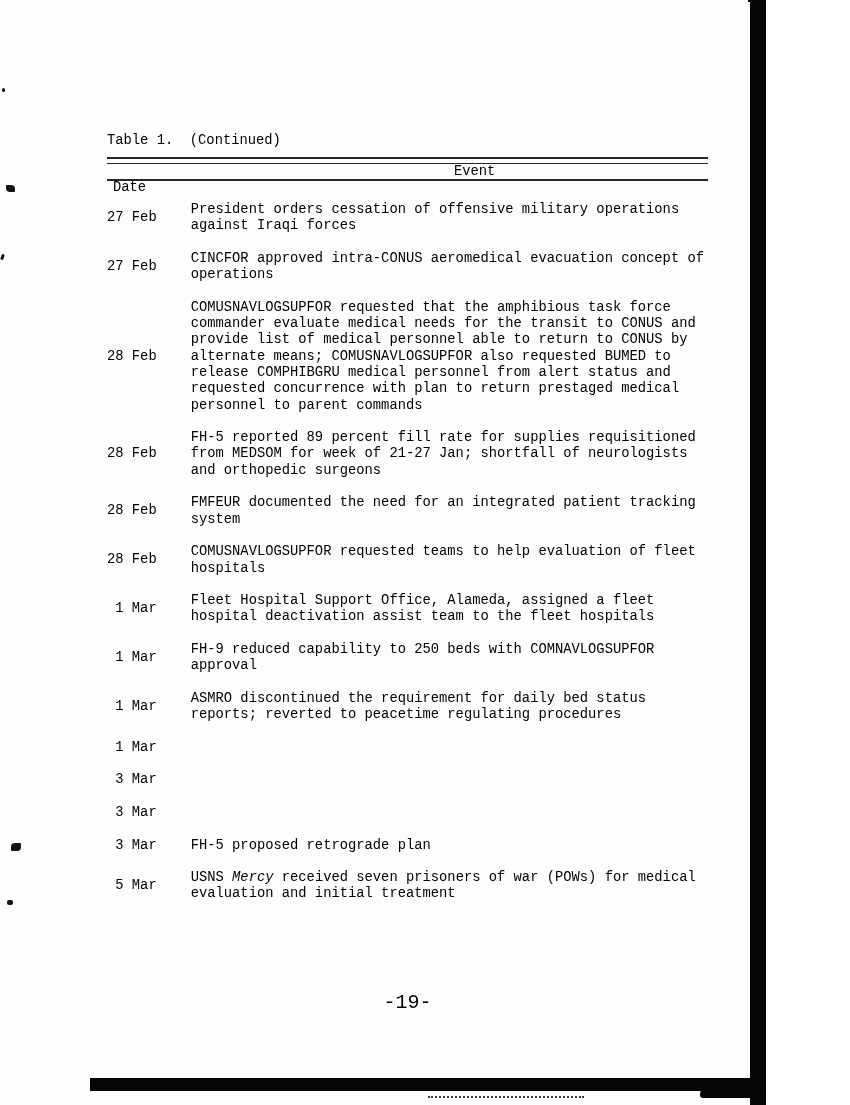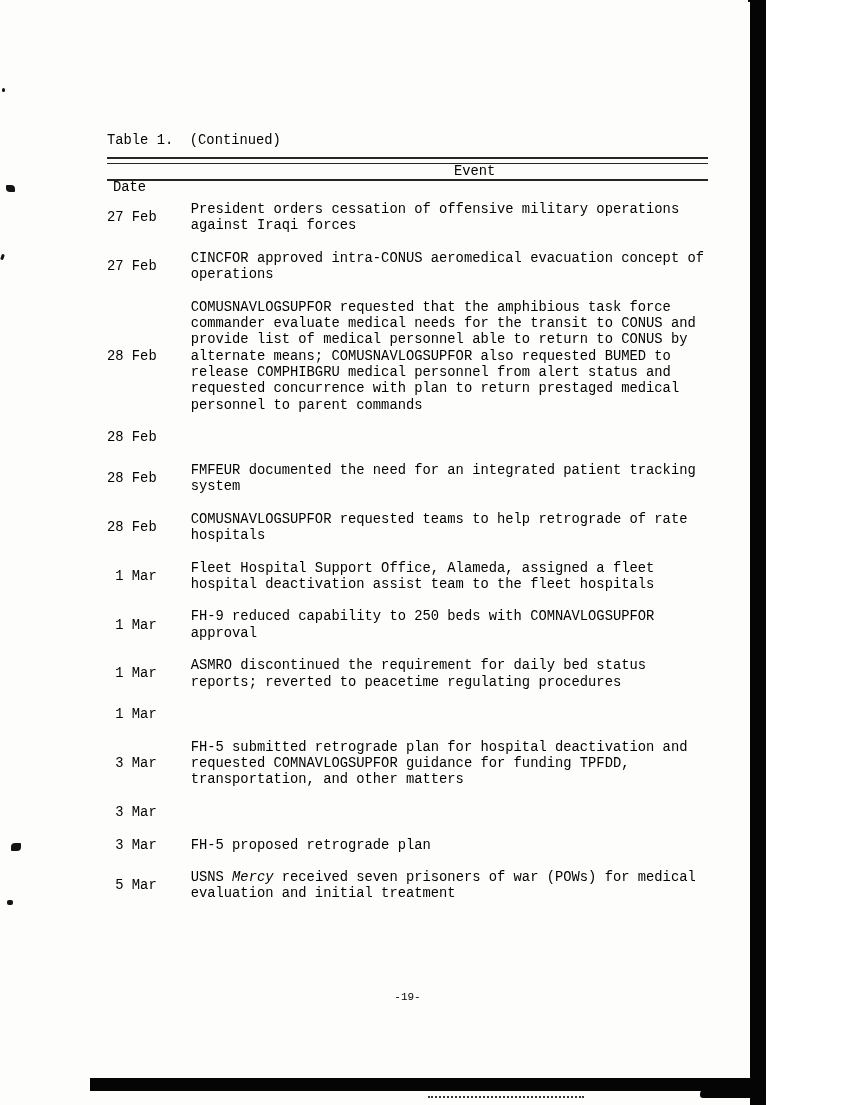--- a/index.html
+++ b/index.html
@@ -32,21 +32,21 @@
   .rows {
     position:absolute; top:202px; left:107px;
     font-size:13.8px; line-height:16.3px;
   }
   .row { display:flex; align-items:center; margin-bottom:16.3px; }
   .date { flex:none; width:6ch; text-align:right; white-space:pre; }
   .event { margin-left:34px; width:63ch; }
   .italic { font-style:italic;font-family:Liberation Mono, monospace; }
   .page-number {
     position:absolute; top:991px; left:107px; width:601px;
-    text-align:center; font-size:11px;
+    text-align:center; font-size:20px;
   }
   
   .edge-bar-right {
     position:absolute; top:0; right:0; width:16px; height:1105px;
     background:#050505;
   }
   .edge-bar-right-bump {
     position:absolute; top:700px; left:827px; width:10px; height:20px;
     background:#050505; border-radius:4px 0 0 4px;
   }
@@ -97,47 +97,47 @@
       <div class="row">
         <span class="date">27 Feb</span>
         <span class="event">CINCFOR approved intra-CONUS aeromedical evacuation concept of operations</span>
       </div>
       <div class="row">
         <span class="date">28 Feb</span>
         <span class="event">COMUSNAVLOGSUPFOR requested that the amphibious task force commander evaluate medical needs for the transit to CONUS and provide list of medical personnel able to return to CONUS by alternate means; COMUSNAVLOGSUPFOR also requested BUMED to release COMPHIBGRU medical personnel from alert status and requested concurrence with plan to return prestaged medical personnel to parent commands</span>
       </div>
       <div class="row">
         <span class="date">28 Feb</span>
+        <span class="event">FH-5 reported 89 percent fill rate for supplies requisitioned from MEDSOM for week of 21-27 Jan; shortfall of neurologists and orthopedic surgeons</span>
       </div>
       <div class="row">
         <span class="date">28 Feb</span>
         <span class="event">FMFEUR documented the need for an integrated patient tracking system</span>
       </div>
       <div class="row">
         <span class="date">28 Feb</span>
-        <span class="event">COMUSNAVLOGSUPFOR requested teams to help retrograde of rate hospitals</span>
+        <span class="event">COMUSNAVLOGSUPFOR requested teams to help evaluation of fleet hospitals</span>
       </div>
       <div class="row">
         <span class="date">1 Mar</span>
         <span class="event">Fleet Hospital Support Office, Alameda, assigned a fleet hospital deactivation assist team to the fleet hospitals</span>
       </div>
       <div class="row">
         <span class="date">1 Mar</span>
         <span class="event">FH-9 reduced capability to 250 beds with COMNAVLOGSUPFOR approval</span>
       </div>
       <div class="row">
         <span class="date">1 Mar</span>
         <span class="event">ASMRO discontinued the requirement for daily bed status reports; reverted to peacetime regulating procedures</span>
       </div>
       <div class="row">
         <span class="date">1 Mar</span>
       </div>
       <div class="row">
         <span class="date">3 Mar</span>
-        <span class="event">FH-5 submitted retrograde plan for hospital deactivation and requested COMNAVLOGSUPFOR guidance for funding TPFDD, transportation, and other matters</span>
       </div>
       <div class="row">
         <span class="date">3 Mar</span>
       </div>
       <div class="row">
         <span class="date">3 Mar</span>
         <span class="event">FH-5 proposed retrograde plan</span>
       </div>
       <div class="row">
         <span class="date">5 Mar</span>

